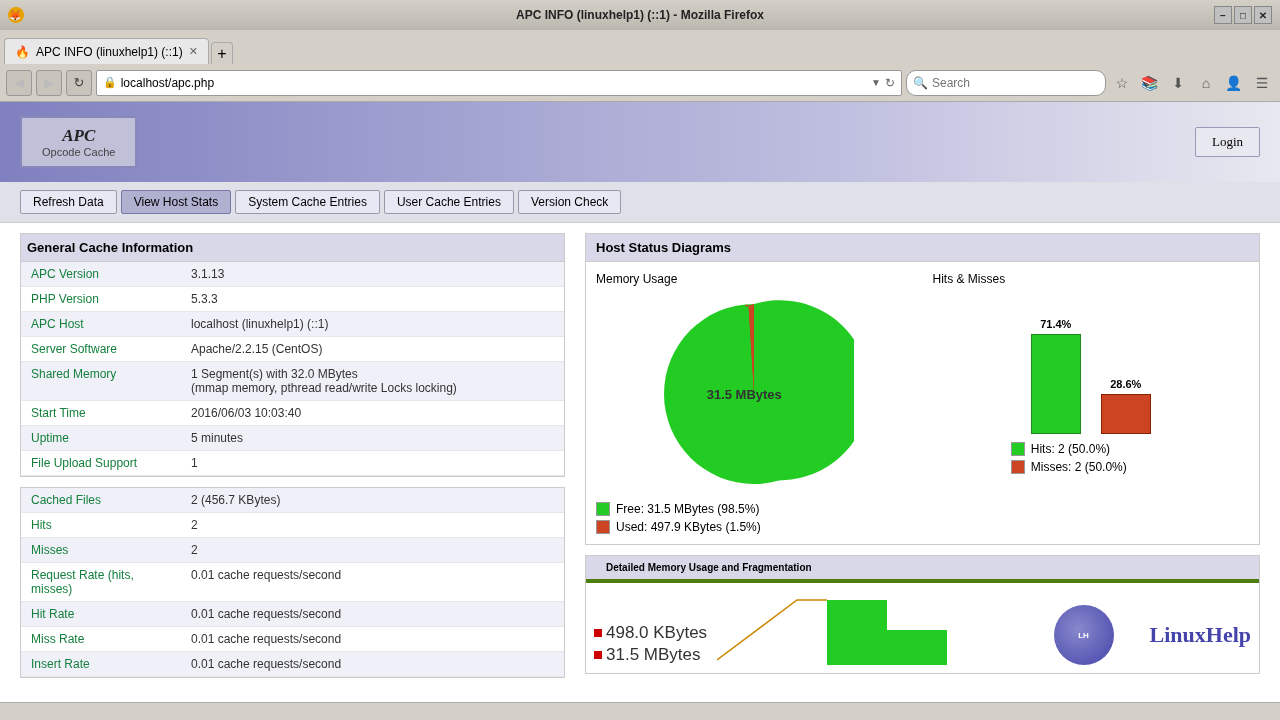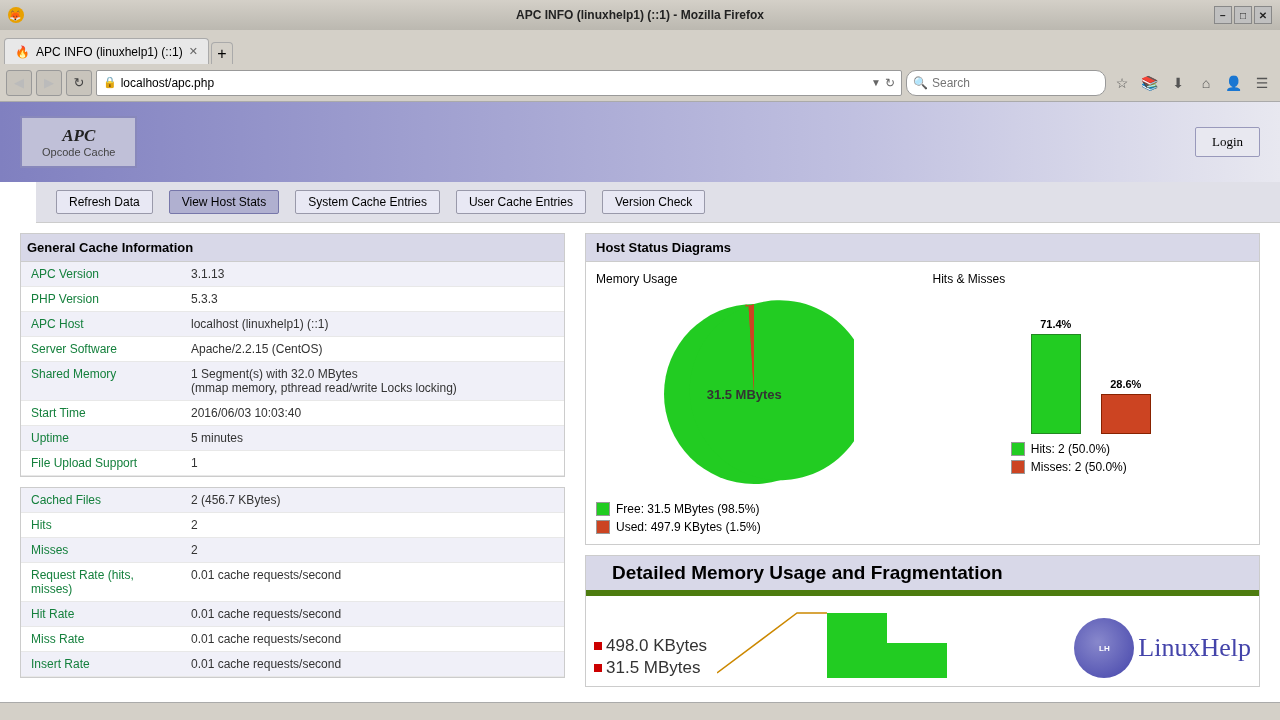--- a/index.html
+++ b/index.html
@@ -194,23 +194,22 @@
       font-size: 13px;
       border-radius: 2px;
       font-family: Liberation Serif, serif;
     }
 
     
     .toolbar {
       background: #e0e0e8;
       padding: 8px 20px;
       display: flex;
-      gap: 16px;
+      gap: 4px;
       border-bottom: 1px solid #ccc;
-      margin-left: 36px;
     }
     .toolbar-btn {
       padding: 4px 12px;
       border: 1px solid #9999aa;
       background: #e8e8f4;
       cursor: pointer;
       font-size: 12px;
       border-radius: 2px;
     }
     .toolbar-btn.active {
@@ -357,24 +356,24 @@
       height: 14px;
       border: 1px solid #999;
     }
 
     
     .detail-section {
       border: 1px solid #ccc;
     }
     .detail-header {
       background: #d8d8e8;
-      padding: 6px 26px;
-      font-weight: bold;
-      font-size: 19px;
-      border-bottom: 6px solid #4d7c0f;
+      padding: 6px 20px;
+      font-weight: bold;
+      font-size: 10px;
+      border-bottom: 4px solid #4d7c0f;
     }
     .detail-body {
       padding: 8px;
       display: flex;
       align-items: flex-end;
       gap: 10px;
       height: 90px;
     }
 
     .linuxhelp-logo {
@@ -384,24 +383,25 @@
     }
     .linuxhelp-circle {
       width: 60px;
       height: 60px;
       border-radius: 50%;
       background: radial-gradient(circle at 40% 40%, #8888cc, #4444aa);
       display: flex; align-items: center; justify-content: center;
       color: white; font-size: 9px; font-weight: bold; text-align: center;
     }
     .linuxhelp-text {
-      font-size: 26px;
-      font-weight: normal;
+      font-size: 22px;
+      font-weight: bold;
       color: #4444aa;
       font-family: 'Times New Roman', serif;
+      margin-left: 32px;
     }
     .frag-labels {
       display: flex;
       flex-direction: column;
       gap: 2px;
       font-size: 17px;
       color: #333;
       min-width: 90px;
     }
     .frag-label-item {

